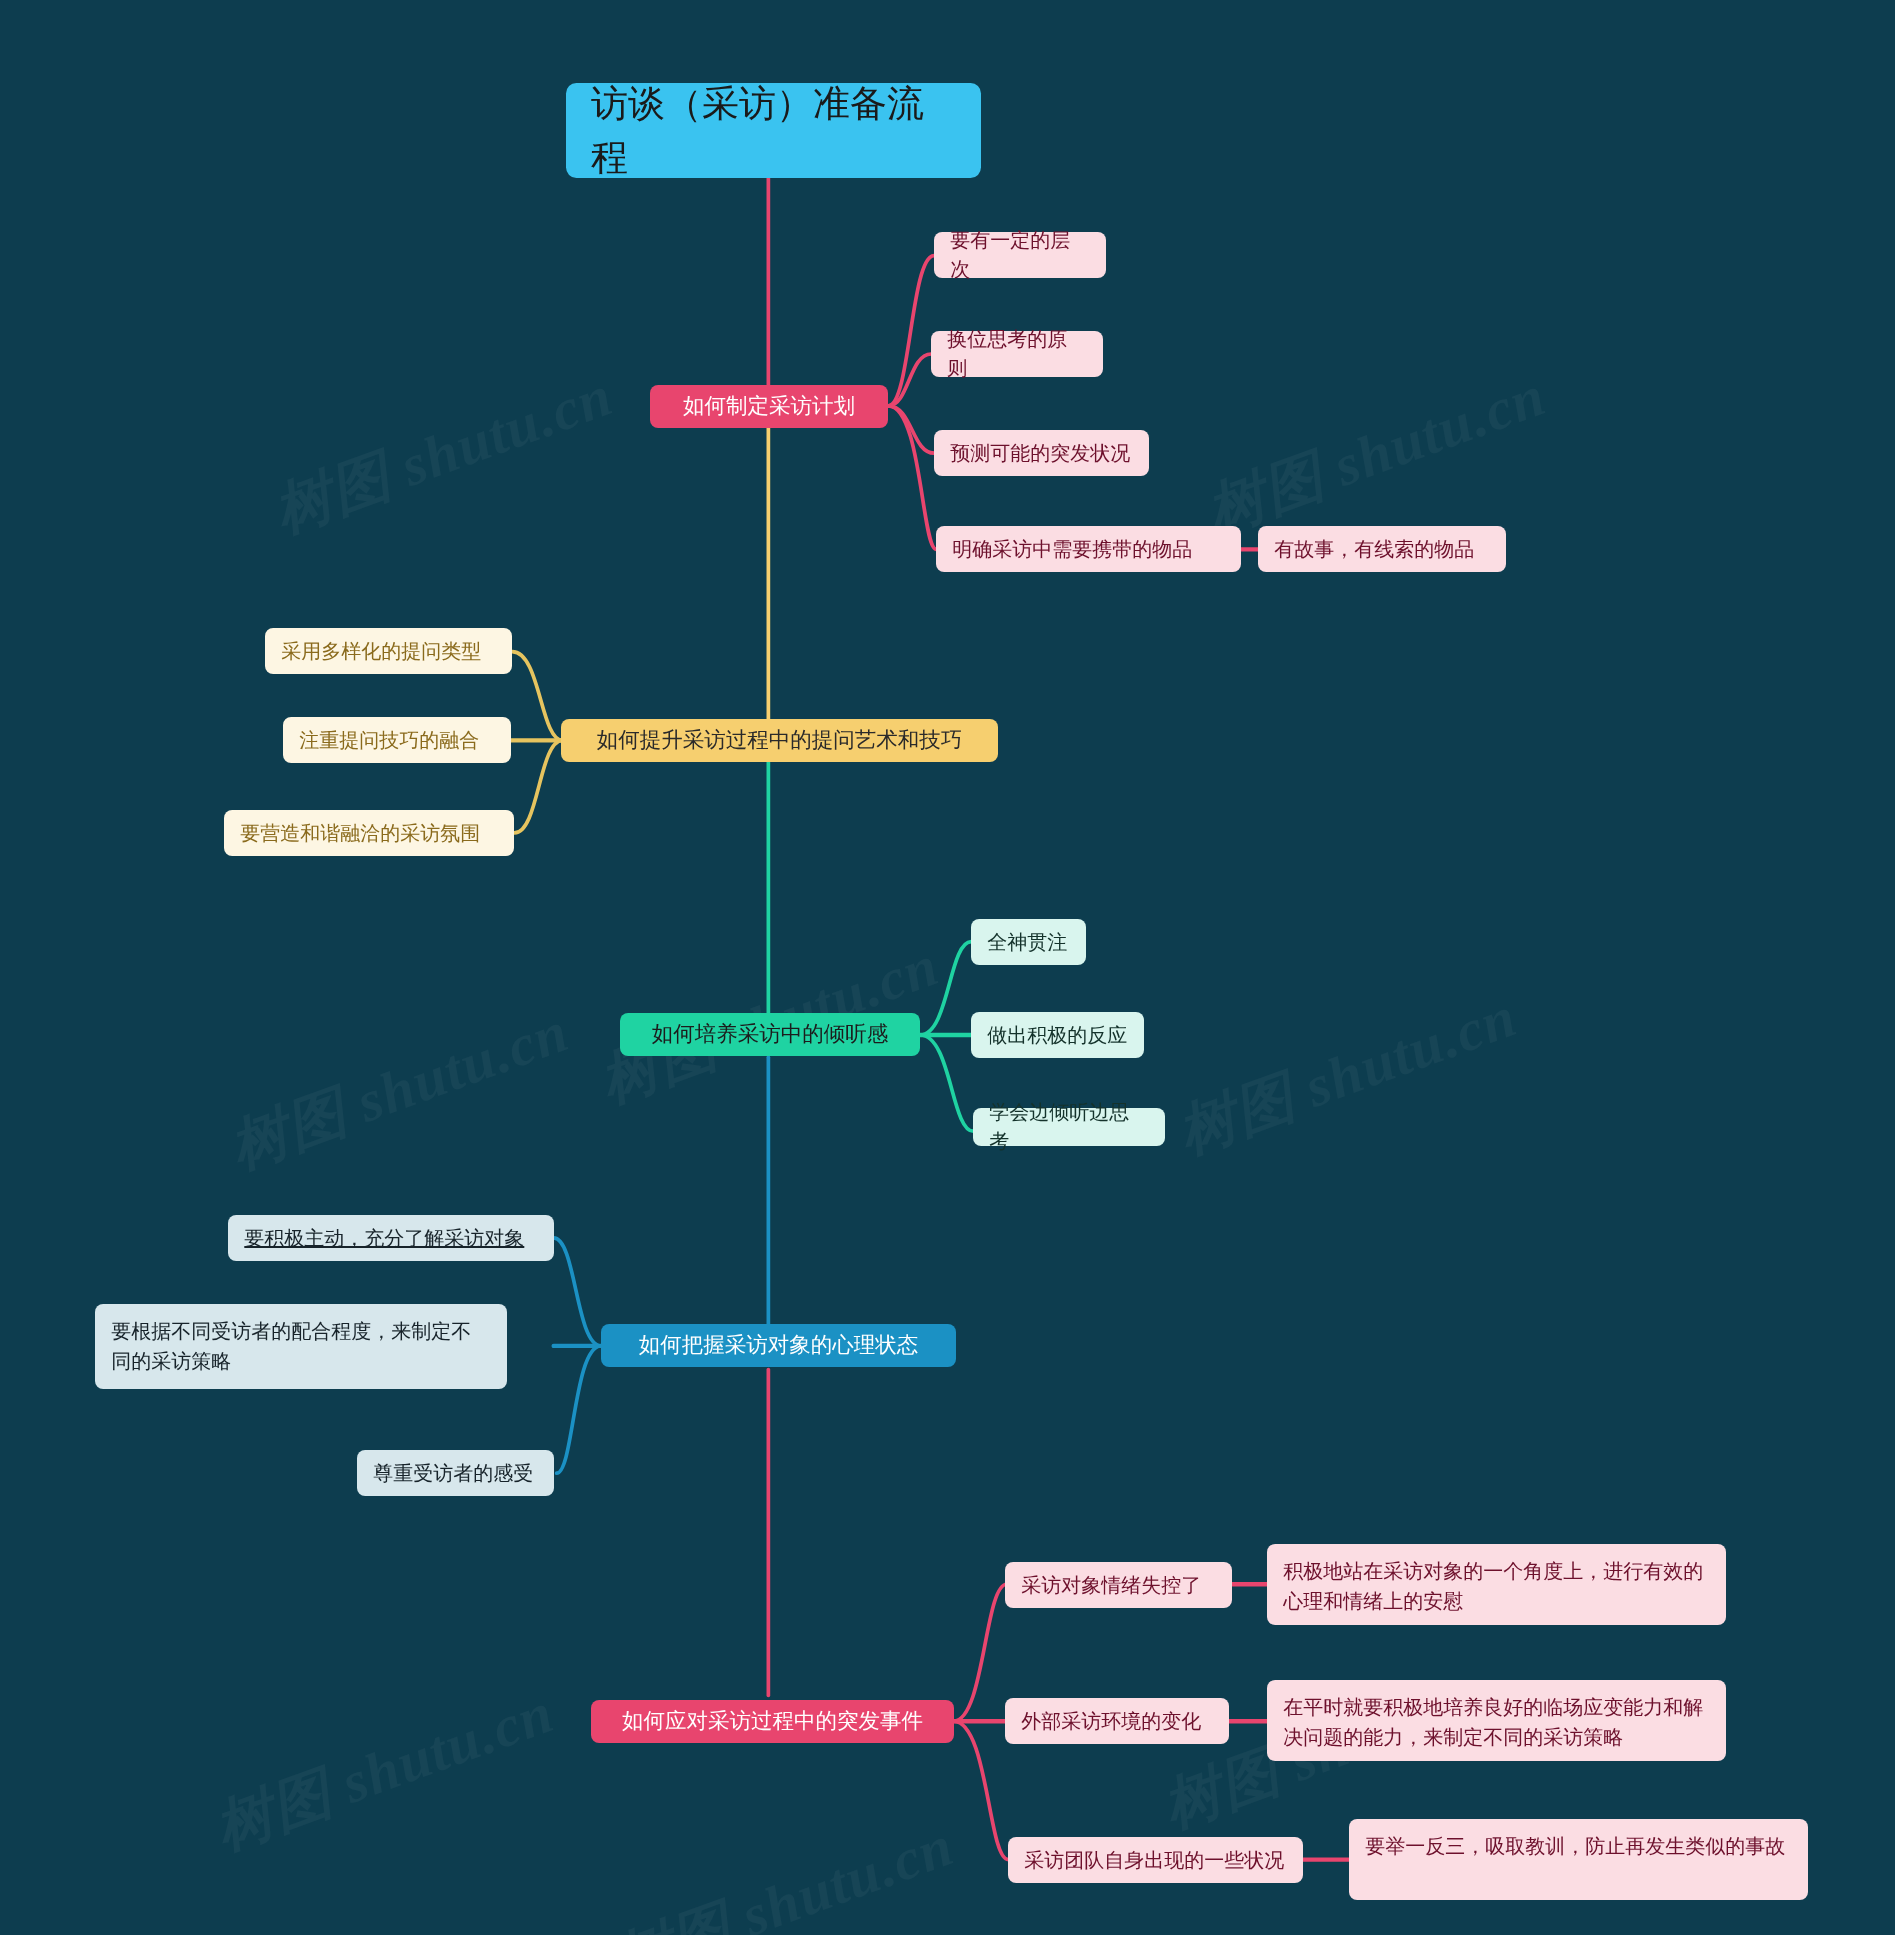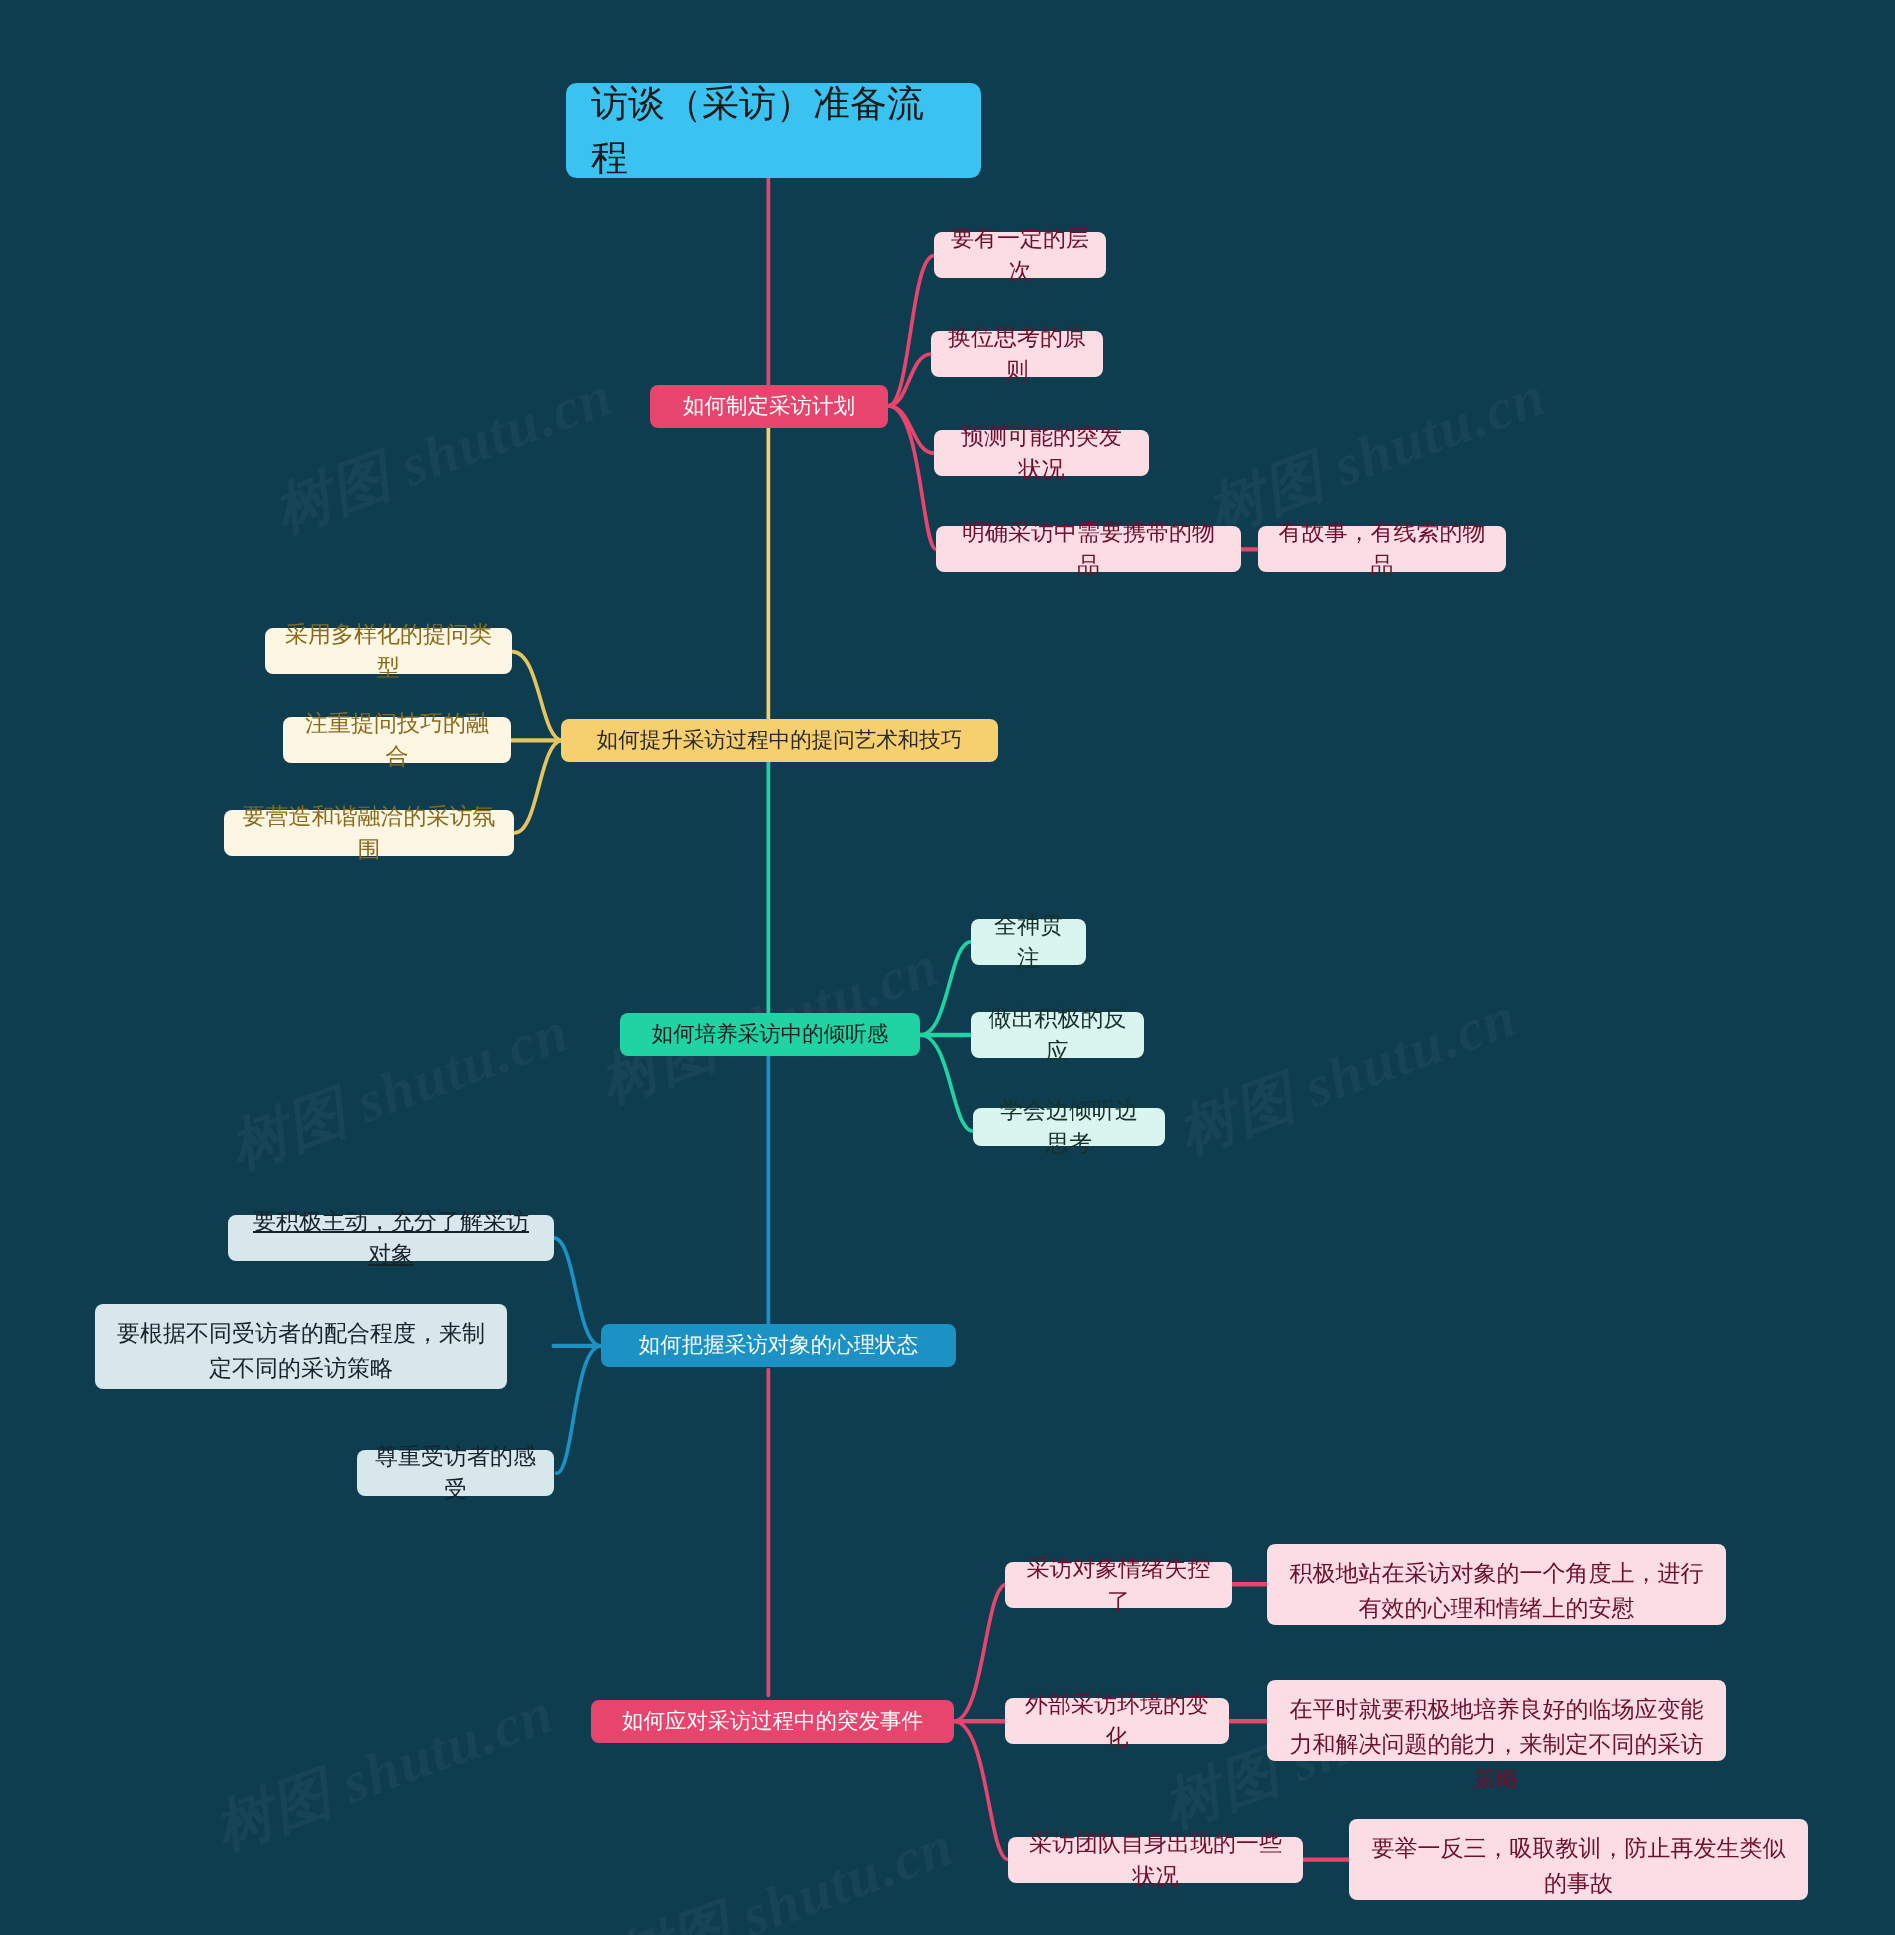--- a/index.html
+++ b/index.html
@@ -70,25 +70,24 @@
     border-radius: 8.1px;
     justify-content: center;
     text-align: center;
   }
   .main.c-pink   { background: #e8456e; color: #ffffff; }
   .main.c-yellow { background: #f6cf6f; color: #2a2a2a; }
   .main.c-green  { background: #1fd3a2; color: #1c1c1c; }
   .main.c-blue   { background: #1b91c4; color: #ffffff; }
 
   .leaf {
-    font-size: 23px;
+    font-size: 20px;
     font-weight: 400;
     padding: 9.6px 16.3px;
     border-radius: 8.1px;
-    text-align: center;
   }
   .leaf.c-pink   { background: #fbdde3; color: #6d102c; }
   .leaf.c-yellow { background: #fdf6e3; color: #8a6a1c; }
   .leaf.c-green  { background: #d9f5ee; color: #14322b; }
   .leaf.c-blue   { background: #d7e7ec; color: #17232a; }
 
   .leaf.wrap { align-items: flex-start; }
   .leaf.wrap .txt { line-height: 1.5; }
 </style>
 </head>

